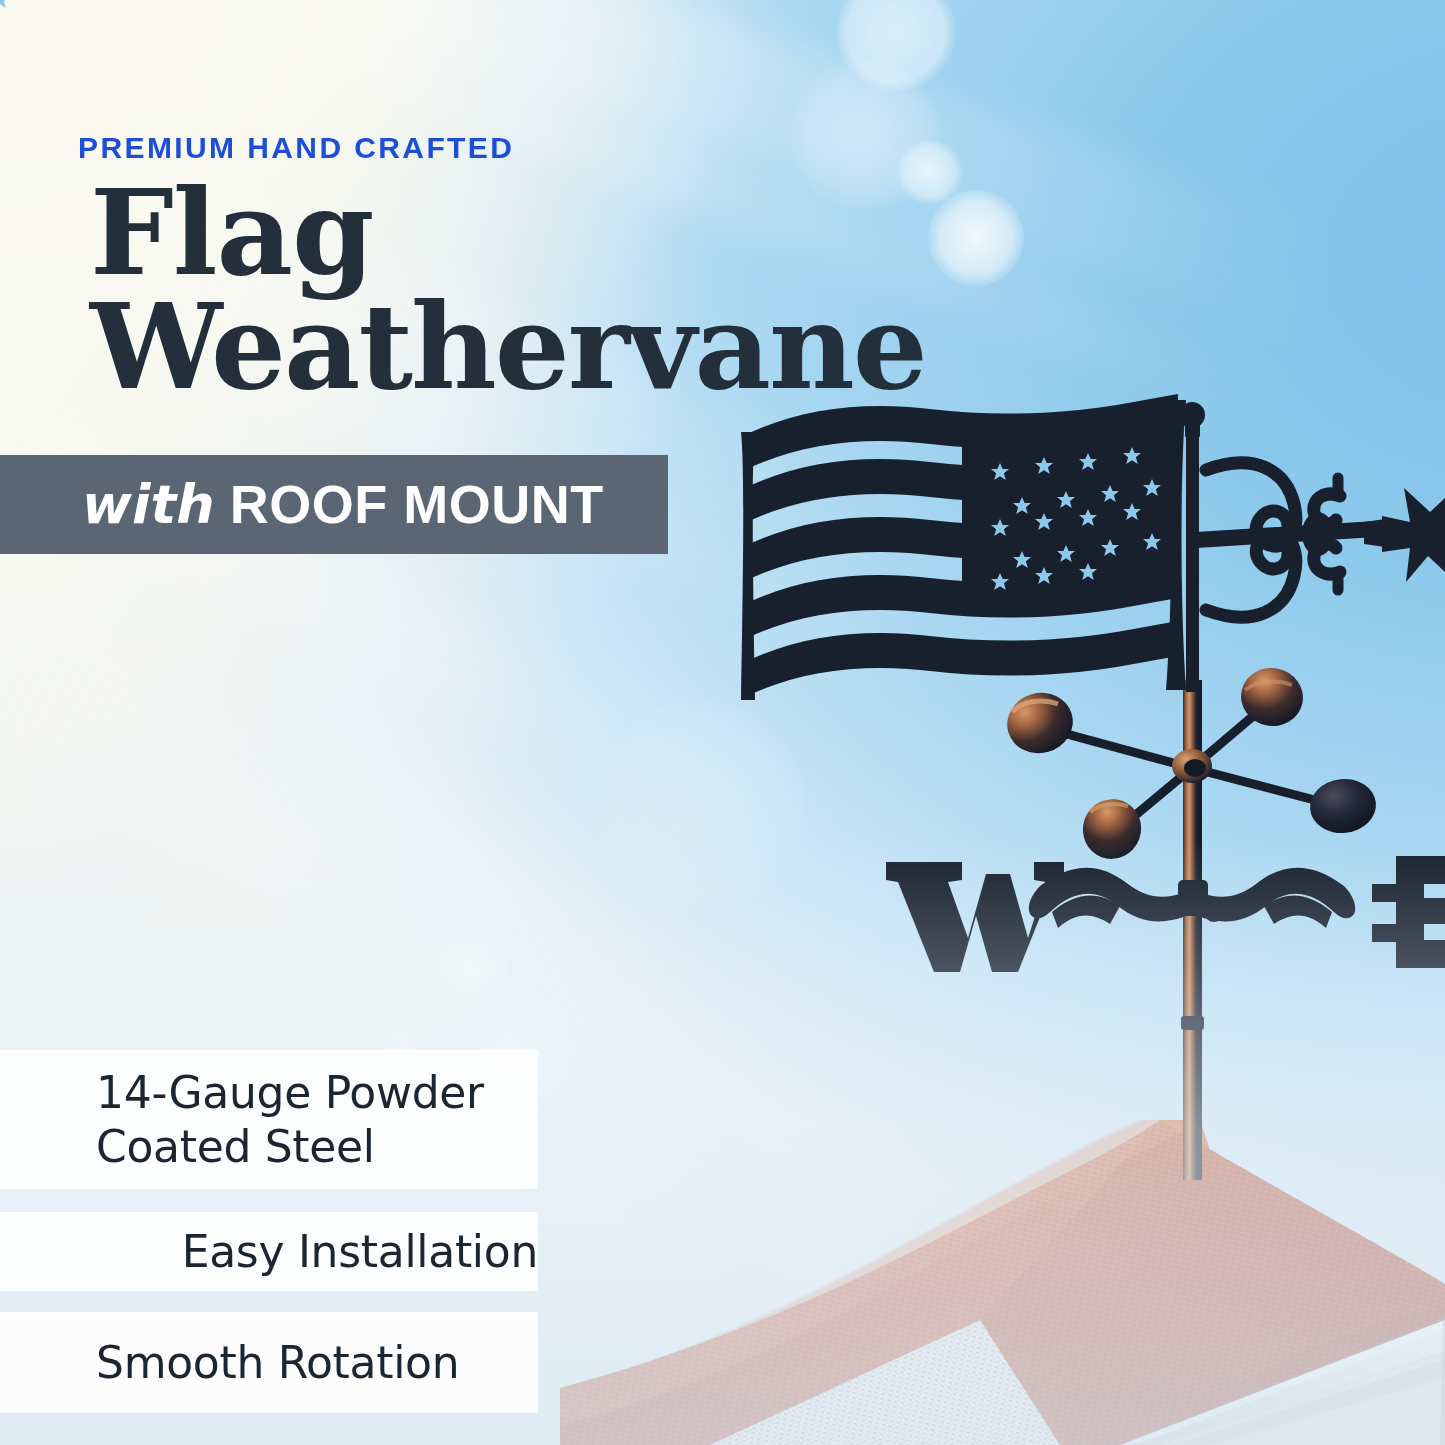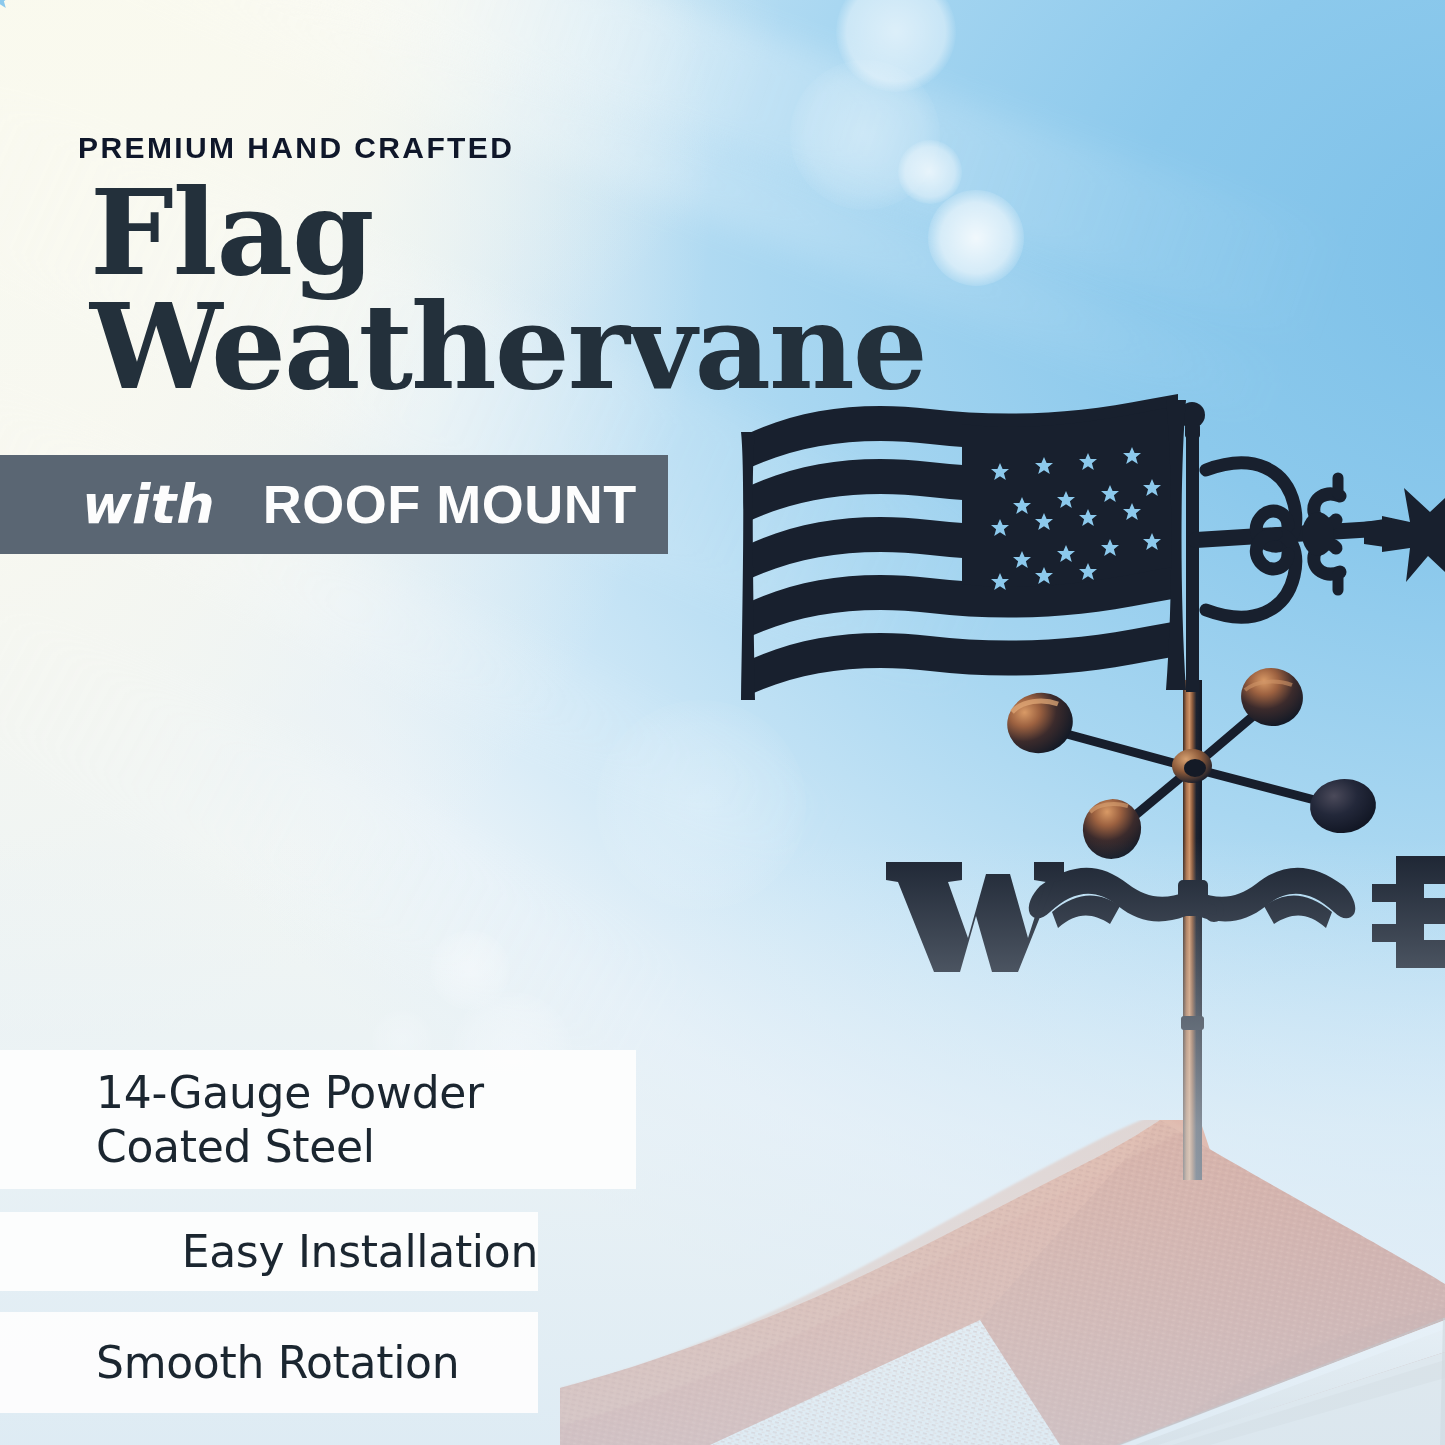--- a/index.html
+++ b/index.html
@@ -49,21 +49,21 @@
   .b5{width:80px;height:80px;left:430px;top:930px;background:radial-gradient(circle,rgba(255,255,255,.55) 0%,rgba(255,255,255,.25) 55%,rgba(255,255,255,0) 76%);}
   .b6{width:120px;height:120px;left:452px;top:992px;background:radial-gradient(circle,rgba(255,255,255,.6) 0%,rgba(255,255,255,.3) 52%,rgba(255,255,255,0) 76%);}
   .b7{width:60px;height:60px;left:372px;top:1010px;background:radial-gradient(circle,rgba(255,255,255,.45) 0%,rgba(255,255,255,.2) 55%,rgba(255,255,255,0) 76%);}
   .b8{width:210px;height:210px;left:596px;top:700px;background:radial-gradient(circle,rgba(255,255,255,.22) 0%,rgba(255,255,255,.1) 55%,rgba(255,255,255,0) 78%);}
 
   
   .eyebrow{
     position:absolute;left:78px;top:131px;
     font-family:"Liberation Sans",sans-serif;
     font-weight:bold;font-size:30px;letter-spacing:2.4px;
-    color:#0f172a;white-space:nowrap;
+    color:#1d4ed8;white-space:nowrap;
   }
   .headline{
     position:absolute;left:90px;top:176px;
     font-family:"DejaVu Serif","Liberation Serif",serif;
     font-weight:bold;
     font-size:118px;line-height:114px;
     color:#23303b;letter-spacing:-1px;
     white-space:nowrap;
   }
   .headline .hl-line{display:block;}
@@ -77,37 +77,37 @@
   .banner-inner{
     padding-left:82px;white-space:nowrap;
     color:#fdfdfd;font-size:54px;line-height:54px;
   }
   .banner-with{
     font-family:"DejaVu Sans","Liberation Sans",sans-serif;
     font-style:italic;font-weight:700;letter-spacing:0px;
   }
   .banner-strong{
     font-family:"Liberation Sans",sans-serif;
-    font-weight:bold;letter-spacing:.5px;margin-left:33px;
+    font-weight:bold;letter-spacing:.5px;
   }
 
   
   .feature{
     position:absolute;left:0;
     background:rgba(253,253,253,.95);
     display:flex;align-items:center;
   }
   .feature .ftext{
     padding-left:96px;
     color:#1b2630;
     font-family:"DejaVu Sans","Liberation Sans",sans-serif;
     font-size:44px;line-height:54px;font-weight:500;
     letter-spacing:-.3px;
   }
-  .f1{top:1050px;width:636px;height:139px;}
+  .f1{top:1050px;width:538px;height:139px;}
   .f2{top:1212px;width:538px;height:79px;justify-content:flex-end;}
   .f3{top:1312px;width:538px;height:101px;}
 
   
   #vane{position:absolute;left:0;top:0;width:1445px;height:1445px;pointer-events:none;}
 
   
   .roof{position:absolute;left:560px;top:1120px;width:885px;height:325px;overflow:hidden;}
 </style>
 </head>

